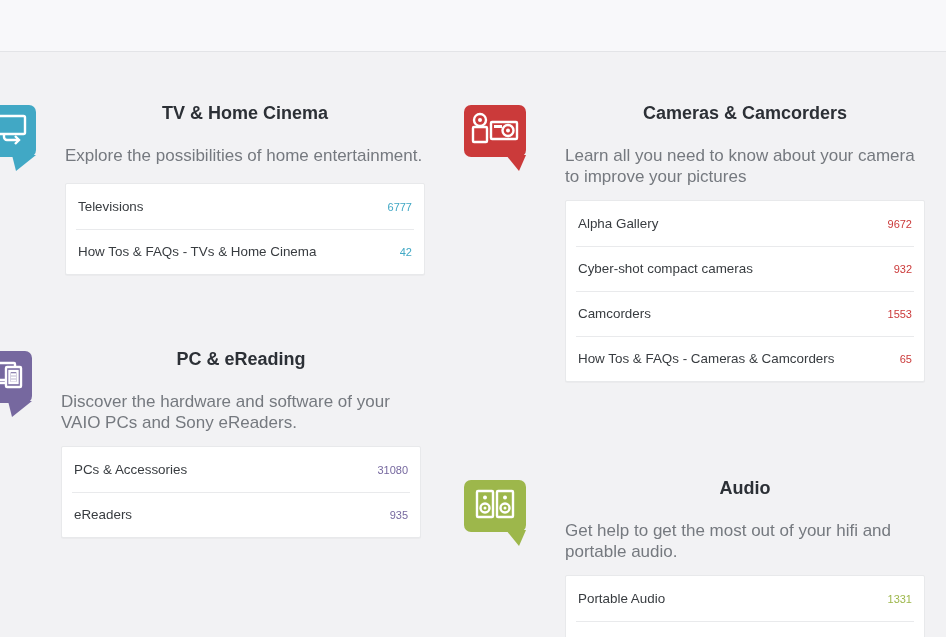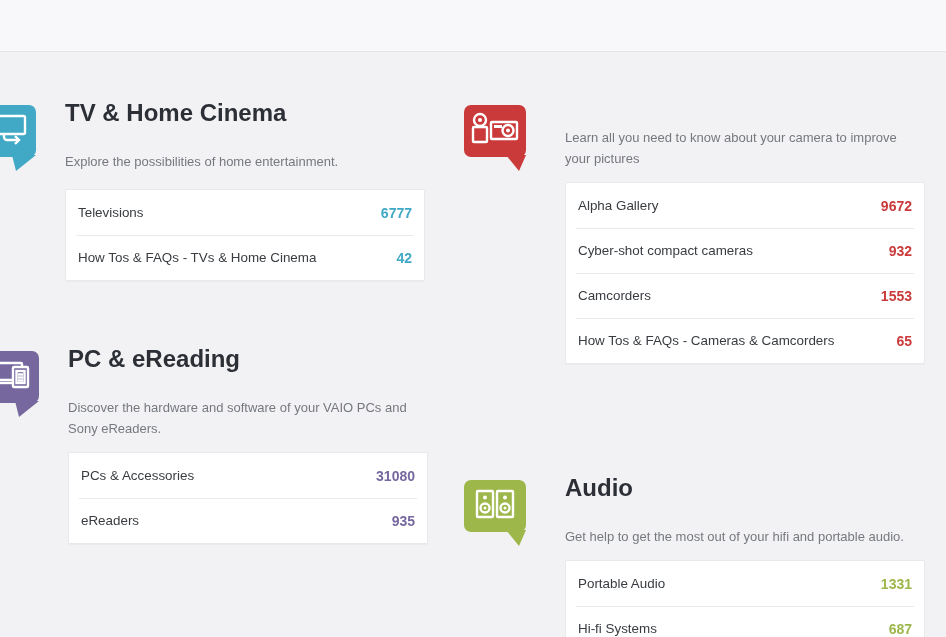--- a/index.html
+++ b/index.html
@@ -23,48 +23,49 @@
     height: 51px;
     background: #f8f8fa;
     border-bottom: 1px solid #e3e4e7;
   }
   .category {
     position: absolute;
     width: 360px;
   }
   .cat-tv      { left: 65px;  top: 101px; }
   .cat-cameras { left: 565px; top: 101px; }
-  .cat-pc      { left: 68px;  top: 347px; }
+  .cat-pc      { left: 61px;  top: 347px; }
   .cat-audio   { left: 565px; top: 476px; }
 
   .cat-icon {
     position: absolute;
     top: 4px;
     width: 76px;
     height: 72px;
     color: var(--accent);
     cursor: pointer;
   }
   .cat-left  .cat-icon { left: -91px; }
   .cat-right .cat-icon { left: -101px; }
   .cat-icon svg { display: block; }
   .glyph { stroke: #fff; stroke-width: 2.4; fill: none; }
   .glyph-fill { fill: #fff; stroke: none; }
 
   .cat-title {
     margin: 0;
-    font-size: 24px;
+    font-size: 18px;
     line-height: 24px;
     font-weight: 700;
     color: #2c3036;
     cursor: pointer;
+    text-align: center;
   }
   .cat-desc {
-    margin: 26px 0 0 0;
-    font-size: 13px;
+    margin: 20px 0 0 0;
+    font-size: 17px;
     line-height: 21px;
     color: #75797f;
   }
   .board-list {
     margin-top: 13px;
     background: #ffffff;
     border: 1px solid #e8e9eb;
     border-radius: 2px;
     box-shadow: 0 1px 1px rgba(0,0,0,0.03);
   }
@@ -86,23 +87,23 @@
     height: 1px;
     background: #e9eaec;
   }
   .board-label {
     font-size: 13.4px;
     line-height: 20px;
     color: #383c40;
     max-width: 258px;
   }
   .board-count {
-    font-size: 14px;
+    font-size: 11px;
     line-height: 20px;
-    font-weight: 700;
+    font-weight: 400;
     color: var(--accent);
     white-space: nowrap;
   }
 </style>
 </head>
 <body>
 
 <div class="viewport">
 
   <div class="top-bar"></div>
@@ -138,20 +139,21 @@
         <polygon points="42,50 62,50 55,66" fill="currentColor"></polygon>
         <circle class="glyph" cx="16" cy="15" r="6"></circle>
         <circle class="glyph-fill" cx="16" cy="15" r="2"></circle>
         <rect class="glyph" x="9" y="22" width="14" height="15" rx="1"></rect>
         <rect class="glyph" x="27" y="17" width="26" height="17" rx="1"></rect>
         <circle class="glyph" cx="44" cy="25.5" r="5.5"></circle>
         <circle class="glyph-fill" cx="44" cy="25.5" r="2"></circle>
         <rect class="glyph-fill" x="30" y="20" width="8" height="3"></rect>
       </svg>
     </span>
+    <h2 class="cat-title">Cameras &amp; Camcorders</h2>
     <p class="cat-desc">Learn all you need to know about your camera to improve your pictures</p>
     <div class="board-list">
       <div class="board">
         <span class="board-label">Alpha Gallery</span>
         <span class="board-count">9672</span>
       </div>
       <div class="board">
         <span class="board-label">Cyber-shot compact cameras</span>
         <span class="board-count">932</span>
       </div>

